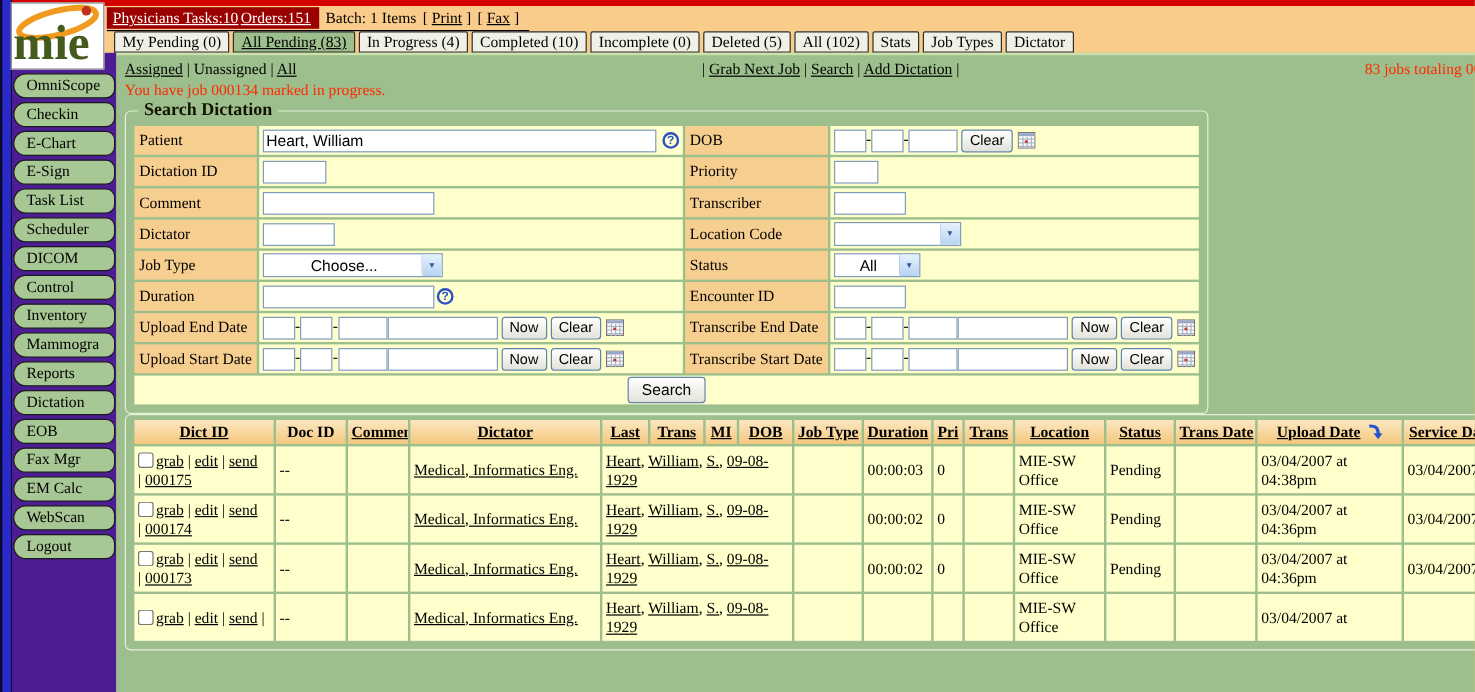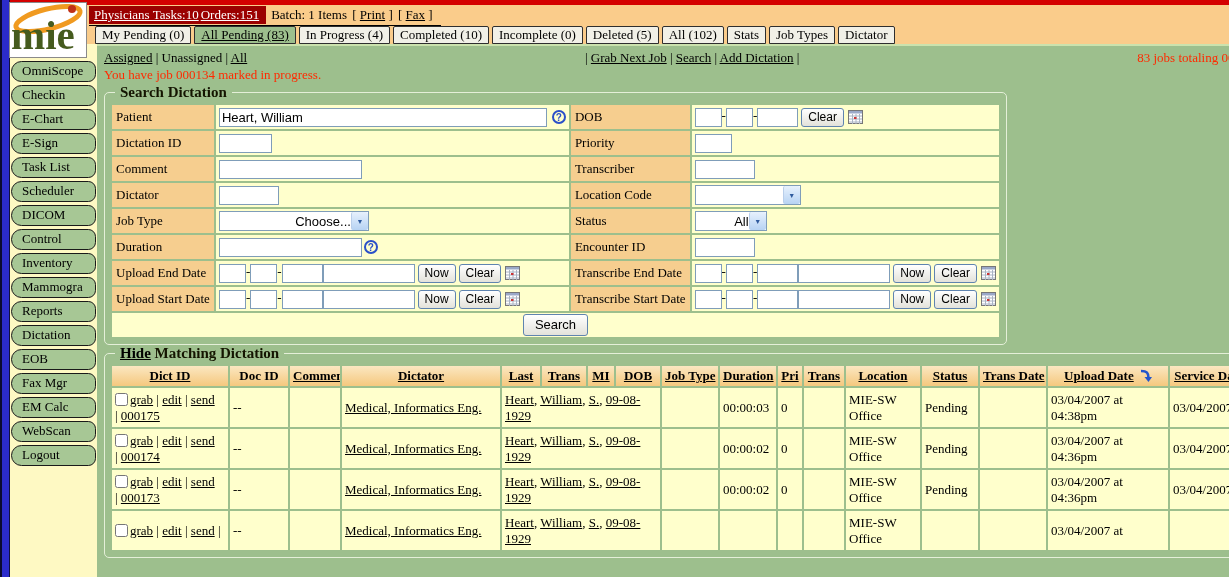--- a/index.html
+++ b/index.html
@@ -32,21 +32,21 @@
   .redbox a { color:#fff; margin-right:2px; }
   .batch { padding-left:5px; }
   .brk { margin-left:2px; }
 
   .tabs { display:flex; gap:3px; padding-left:6px; height:18px; }
   .tab { background:#F1F0E7; border:1px solid #2E2E2E; border-radius:2px 2px 0 0;
     padding:0 6px 2px 6px; line-height:16px; cursor:pointer; white-space:nowrap; }
   .tab.active { background:#9DBF8D; font-weight:normal; text-decoration:underline; }
 
   .mainrow { display:flex; align-items:stretch; min-height:533px; }
-  .sidebar { width:87px; flex:0 0 87px; background:#fef9c3; padding-top:17px; }
+  .sidebar { width:87px; flex:0 0 87px; background:#4c1d95; padding-top:17px; }
   .sbtn { display:block; width:85px; margin:0 0 3px 1px; text-align:left;
     background:#A7C795; border:1px solid #1A1A1A; border-radius:11px 8px 8px 11px;
     padding:1px 2px 2px 10px; font:13px "Liberation Serif","DejaVu Serif",serif; cursor:pointer; }
 
   .content { flex:1; background:#9DBF8D; border-top:2px solid #CBE2AD; padding:3px 0 0 7px; min-height:531px; }
 
   .toolbar { display:flex; justify-content:space-between; align-items:center; padding-right:5px; height:18px; }
   .redtxt { color:#FF2A00; }
   .msg { height:17px; }
 
@@ -61,21 +61,21 @@
   td.val { background:#FFFFCC; padding:1px 3px; white-space:nowrap; }
   td.val.lc { width:350px; }
 
   input.ti { height:19px; border:1px solid #7F9DB9; background:#fff; padding:0 2px;
     font:13px "Liberation Sans","DejaVu Sans",sans-serif; vertical-align:middle; }
   .w28{width:27px} .w42{width:41px} .w55{width:53px} .w38{width:37px}
   .w62{width:60px} .w92{width:92px} .w145{width:143px} .w330{width:328px}
 
   .xpsel { display:inline-flex; align-items:center; height:20px; border:1px solid #7F9DB9;
     background:#fff; font:13px "Liberation Sans","DejaVu Sans",sans-serif; vertical-align:middle; }
-  .xpsel-text { padding-left:3px; flex:1; text-align:right; }
+  .xpsel-text { padding-left:3px; flex:1; text-align:center; }
   .xpsel-btn { width:17px; height:18px; background:linear-gradient(#E7F1FD,#B7D3F3);
     border-left:1px solid #B9CEEA; border-radius:2px; display:flex; align-items:center;
     justify-content:center; font-size:7px; color:#2F5B9E; }
 
   .xpbtn { font:12px "Liberation Sans","DejaVu Sans",sans-serif; border:1px solid #5F84B0;
     border-radius:3px; background:linear-gradient(#FFFFFF,#E3E2DA); padding:1px 6px 2px;
     margin-left:3px; vertical-align:middle; cursor:pointer; }
   .searchbtn { font-size:13px; padding:2px 11px 3px; margin:0; }
   .btnrow { text-align:center; }
 
@@ -313,21 +313,20 @@
             </td>
           </tr>
           <tr>
             <td class="val btnrow" colspan="4"><button class="xpbtn searchbtn">Search</button></td>
           </tr>
         </tbody>
           </table>
       </fieldset>
 
       <fieldset class="fs results-fs">
-        <legend><a class="hidelink">Hide</a> <span>Matching Dictation</span></legend>
         <table class="rtable">
           <colgroup id="rcols">
               <col style="width: 116px;">
               <col style="width: 58px;">
               <col style="width: 50px;">
               <col style="width: 158px;">
               <col style="width: 38px;">
               <col style="width: 44px;">
               <col style="width: 26px;">
               <col style="width: 44px;">

